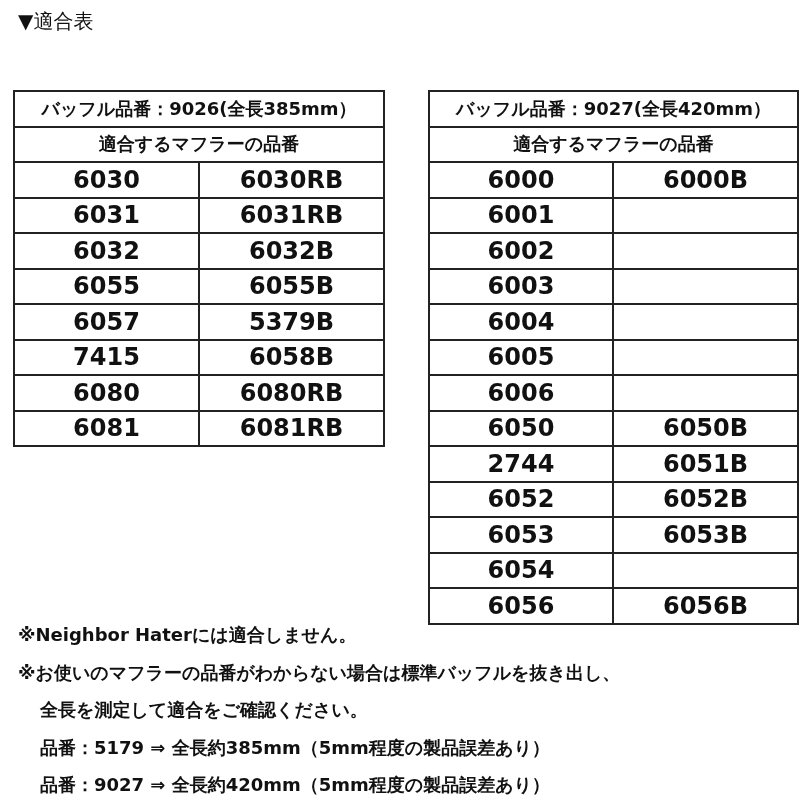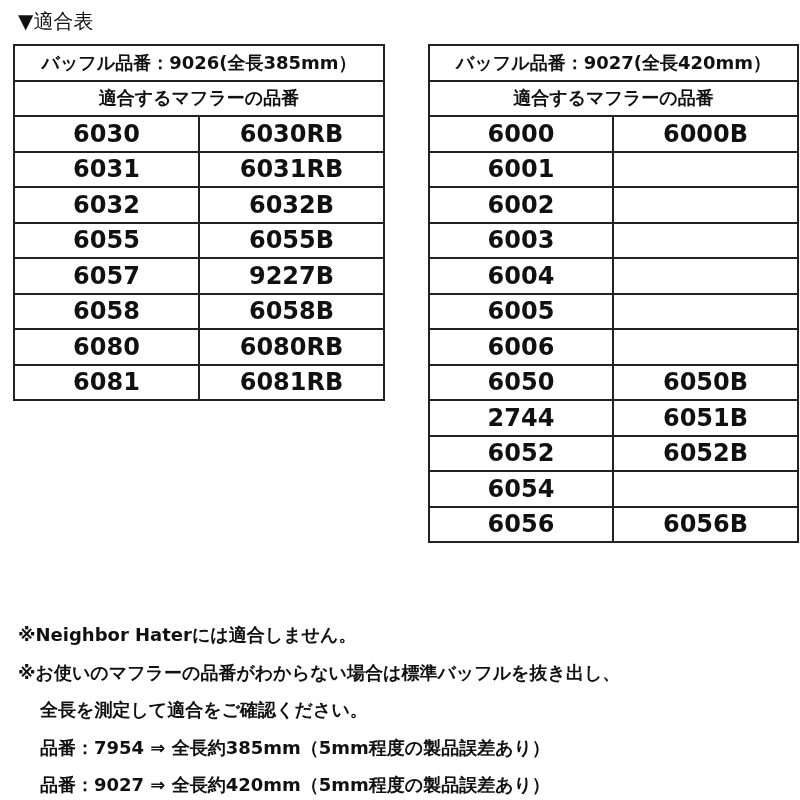--- a/index.html
+++ b/index.html
@@ -1,19 +1,19 @@
 <!DOCTYPE html>
 <html><head>
   <meta charset="utf-8">
   <style>
     html, body { margin:0; padding:0; background:#ffffff; }
     body { width:800px; height:800px; position:relative; overflow:hidden;
            font-family:"DejaVu Sans", "Liberation Sans", sans-serif; color:#111; }
     .title { position:absolute; left:18px; top:8px; font-size:20px; font-weight:normal; line-height:26px; }
-    table.fit { position:absolute; border-collapse:collapse; table-layout:fixed; }
+    table.fit { position:absolute; border-collapse:collapse; table-layout:fixed;margin-top:46px; }
     table.fit td { border:2px solid #222; text-align:center; font-weight:bold;
                    font-size:24px; height:33.5px; padding:0; line-height:20px; white-space:nowrap; }
     table.fit td.hdr { font-size:18px; }
     #tbl-left { left:13px; top:44px; width:370px; }
     #tbl-right { left:428px; top:44px; width:369px; }
     .notes { position:absolute; left:18px; top:616px; font-size:18px; font-weight:bold; line-height:37.5px; }
     .notes .indent { padding-left:22px; }
   </style>
 </head>
 <body>
@@ -43,24 +43,24 @@
     <tr>
         <td>6032</td>
         <td>6032B</td>
       </tr>
     <tr>
         <td>6055</td>
         <td>6055B</td>
       </tr>
     <tr>
         <td>6057</td>
-        <td>9227B</td>
+        <td>5379B</td>
       </tr>
     <tr>
-        <td>6058</td>
+        <td>7415</td>
         <td>6058B</td>
       </tr>
     <tr>
         <td>6080</td>
         <td>6080RB</td>
       </tr>
     <tr>
         <td>6081</td>
         <td>6081RB</td>
       </tr>
@@ -113,29 +113,33 @@
       </tr>
     <tr>
         <td>2744</td>
         <td>6051B</td>
       </tr>
     <tr>
         <td>6052</td>
         <td>6052B</td>
       </tr>
     <tr>
+        <td>6053</td>
+        <td>6053B</td>
+      </tr>
+    <tr>
         <td>6054</td>
         <td></td>
       </tr>
     <tr>
         <td>6056</td>
         <td>6056B</td>
       </tr>
   </tbody>
 </table>
 
 <div class="notes">
   <div>※Neighbor Haterには適合しません。</div>
   <div>※お使いのマフラーの品番がわからない場合は標準バッフルを抜き出し、</div>
   <div class="indent">全長を測定して適合をご確認ください。</div>
-  <div class="indent">品番：7954 ⇒ 全長約385mm（5mm程度の製品誤差あり）</div>
+  <div class="indent">品番：5179 ⇒ 全長約385mm（5mm程度の製品誤差あり）</div>
   <div class="indent">品番：9027 ⇒ 全長約420mm（5mm程度の製品誤差あり）</div>
 </div>
 
 </body></html>

